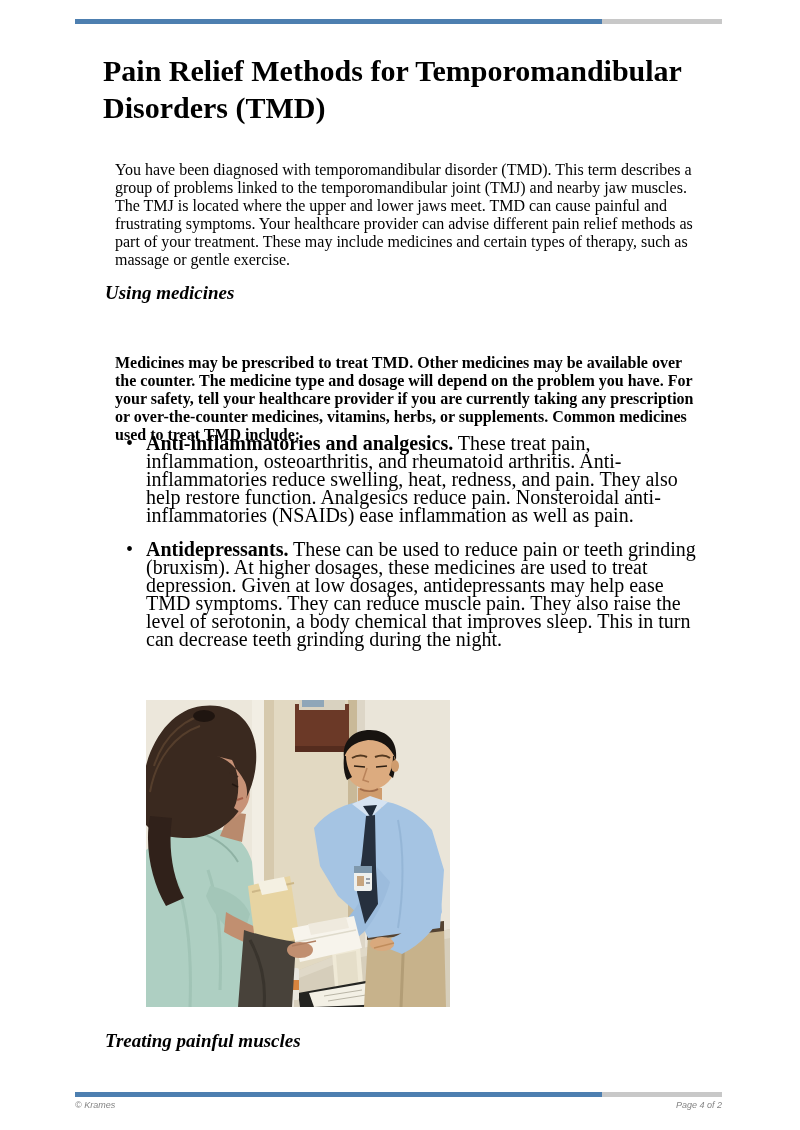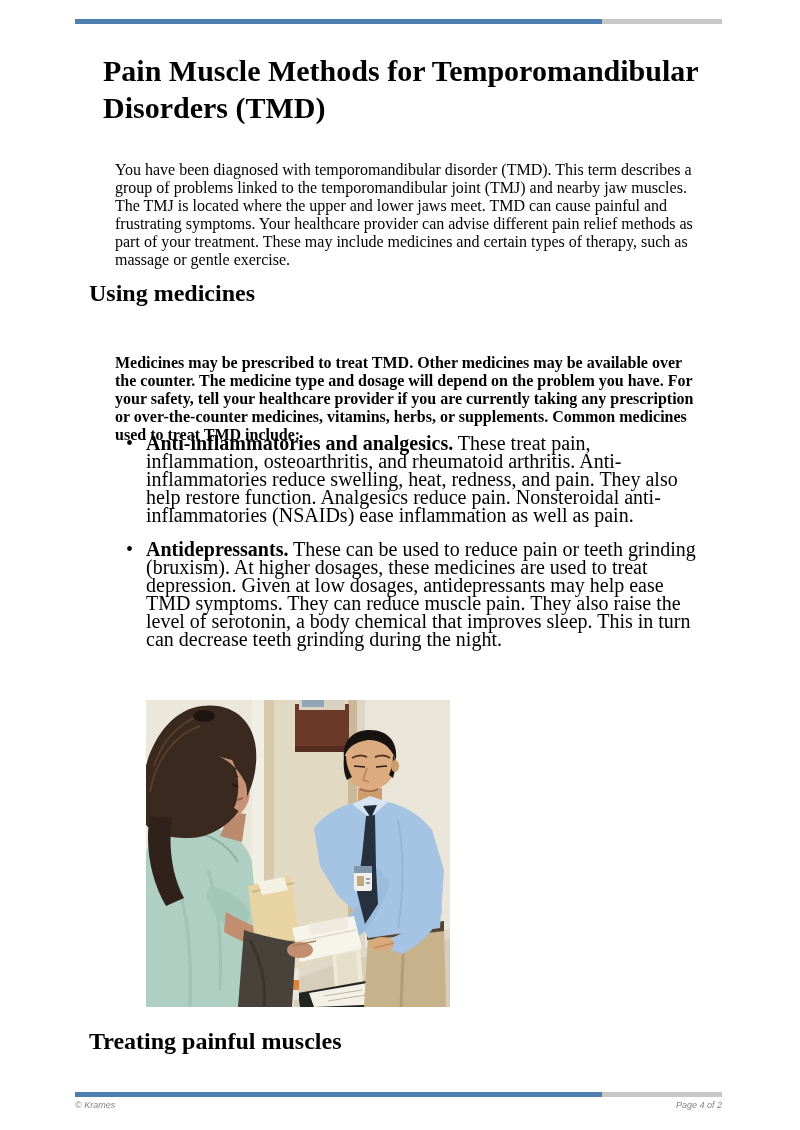--- a/index.html
+++ b/index.html
@@ -21,22 +21,22 @@
     position: absolute; left: 103px; top: 52px; width: 612px;
     margin: 0; font-size: 30px; line-height: 37px; font-weight: bold;
   }
   .para {
     position: absolute; left: 103px; width: 592px; margin: 12px;
     font-size: 16px; line-height: 18px;
   }
   .intro { top: 149px; }
   .p-medicines { top: 342px; font-weight: bold; }
   .h2 {
-    position: absolute; left: 89px; margin: 0;
-    font-size: 24px; line-height: 28px; font-weight: bold;
+    position: absolute; left: 105px; margin: 0;
+    font-size: 19px; line-height: 28px; font-weight: bold; font-style: italic;
   }
   .h2-using { top: 279px; }
   .h2-treating { top: 1027px; }
 
   .bullets {
     position: absolute; left: 109px; top: 434px; width: 596px;
     margin: 0; padding: 0; list-style: none;
     font-size: 20px; line-height: 18px;
   }
   .bullets li { position: relative; padding-left: 37px; margin-bottom: 16px; }
@@ -55,21 +55,21 @@
     font-size: 9px; font-style: italic; color: #848484; align-items: center;
   }
 </style>
 </head>
 <body>
 
 <div class="rule top" style="background-color: rgb(200, 200, 200);">
   <div class="rule-blue" style="background-color: rgb(77, 127, 176);"></div>
 </div>
 
-<h1 class="doc-title">Pain Muscle Methods for Temporomandibular Disorders (TMD)</h1>
+<h1 class="doc-title">Pain Relief Methods for Temporomandibular Disorders (TMD)</h1>
 
 <p class="para intro">You have been diagnosed with temporomandibular disorder (TMD). This term describes a group of problems linked to the temporomandibular joint (TMJ) and nearby jaw muscles. The TMJ is located where the upper and lower jaws meet. TMD can cause painful and frustrating symptoms. Your healthcare provider can advise different pain relief methods as part of your treatment. These may include medicines and certain types of therapy, such as massage or gentle exercise.</p>
 
 <h2 class="h2 h2-using">Using medicines</h2>
 
 <p class="para p-medicines">Medicines may be prescribed to treat TMD. Other medicines may be available over the counter. The medicine type and dosage will depend on the problem you have. For your safety, tell your healthcare provider if you are currently taking any prescription or over-the-counter medicines, vitamins, herbs, or supplements. Common medicines used to treat TMD include:</p>
 
 <ul class="bullets">
   <li><b>Anti-inflammatories and analgesics.</b><span> These treat pain, inflammation, osteoarthritis, and rheumatoid arthritis. Anti-inflammatories reduce swelling, heat, redness, and pain. They also help restore function. Analgesics reduce pain. Nonsteroidal anti-inflammatories (NSAIDs) ease inflammation as well as pain.</span></li>
   <li><b>Antidepressants.</b><span> These can be used to reduce pain or teeth grinding (bruxism). At higher dosages, these medicines are used to treat depression. Given at low dosages, antidepressants may help ease TMD symptoms. They can reduce muscle pain. They also raise the level of serotonin, a body chemical that improves sleep. This in turn can decrease teeth grinding during the night.</span></li>

